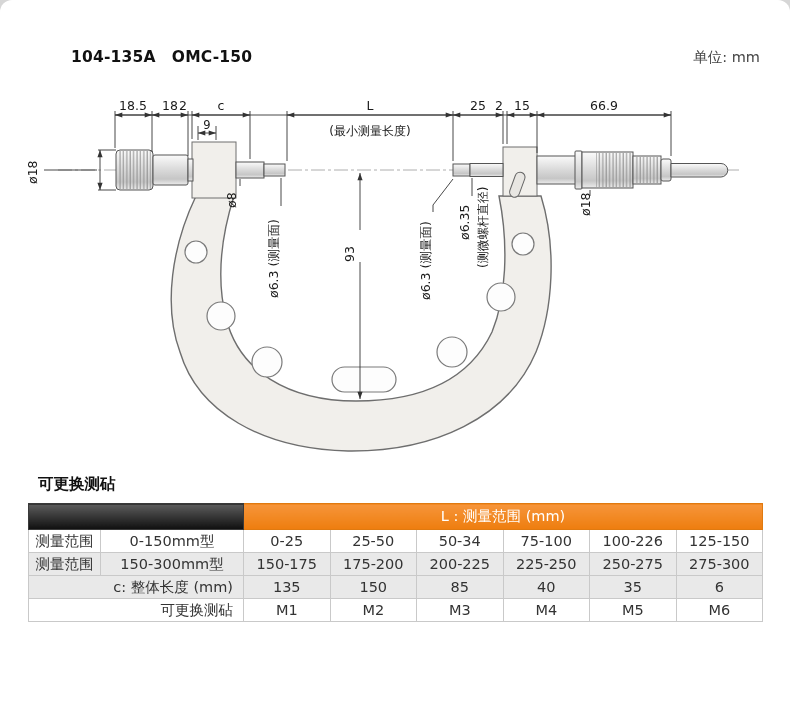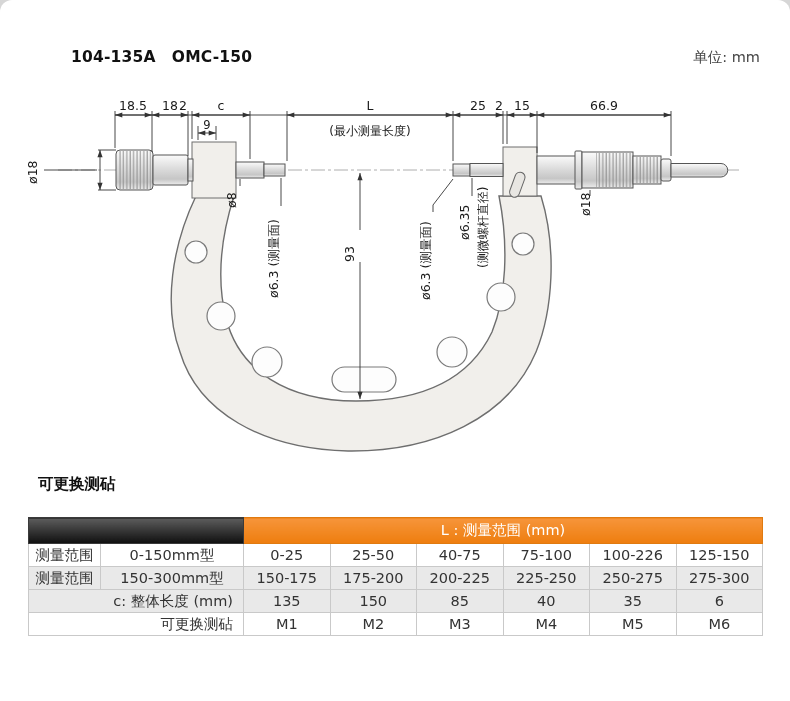--- a/index.html
+++ b/index.html
@@ -3,21 +3,21 @@
 <meta charset="utf-8">
 <style>
   body{margin:0;background:#d6d6d6;font-family:"DejaVu Sans","Liberation Sans",sans-serif;}
   .page{position:relative;width:790px;height:701px;background:#fff;border-radius:12px 12px 0 0;overflow:hidden;margin:0 auto;}
   .page-header{position:absolute;top:48px;left:38px;right:30px;display:flex;justify-content:space-between;align-items:baseline;margin-left:33px;}
   .model-title{font-size:15.5px;font-weight:bold;color:#111;letter-spacing:.2px;}
   .model-title .code{margin-left:16px;}
   .unit-label{font-size:14.5px;color:#444;}
   svg.drawing-svg{position:absolute;top:0;left:0;}
   .section-title{position:absolute;top:474px;left:38px;margin:0;font-size:15.5px;color:#111;font-weight:bold;}
-  .spec-table{position:absolute;top:517px;left:28px;width:734px;border-collapse:collapse;table-layout:fixed;font-size:14.5px;color:#333;}
+  .spec-table{position:absolute;top:503px;left:28px;width:734px;border-collapse:collapse;table-layout:fixed;font-size:14.5px;color:#333;}
   .spec-table th,.spec-table td{border:1px solid #c9c9c9;height:22px;text-align:center;padding:0 2px;font-weight:normal;white-space:nowrap;overflow:hidden;}
   .spec-table th.hdr-dark{background:linear-gradient(#5c5c5c,#0f0f0f);border-color:#3a3a3a;height:25px;}
   .spec-table th.hdr-orange{background:linear-gradient(#f6953a,#ee7d0e);color:#fff;height:25px;border-color:#e07a10;}
   .spec-table tr.alt td{background:#e9e9e9;}
   .spec-table td.rlabel{text-align:right;padding-right:10px;}
   
   .dim{font-size:12.5px;fill:#1a1a1a;}
   .dimsm{font-size:11.5px;fill:#1a1a1a;}
   .dimcn{font-size:12px;fill:#1a1a1a;}
 </style>
@@ -182,21 +182,21 @@
     <tbody>
       <tr>
         <th class="hdr-dark" colspan="2"></th>
         <th class="hdr-orange" colspan="6">L : 测量范围 (mm)</th>
       </tr>
       <tr>
         <td>测量范围</td>
         <td>0-150mm型</td>
         <td>0-25</td>
         <td>25-50</td>
-        <td>40-75</td>
+        <td>50-34</td>
         <td>75-100</td>
         <td>100-226</td>
         <td>125-150</td>
       </tr>
       <tr class="alt">
         <td>测量范围</td>
         <td>150-300mm型</td>
         <td>150-175</td>
         <td>175-200</td>
         <td>200-225</td>

